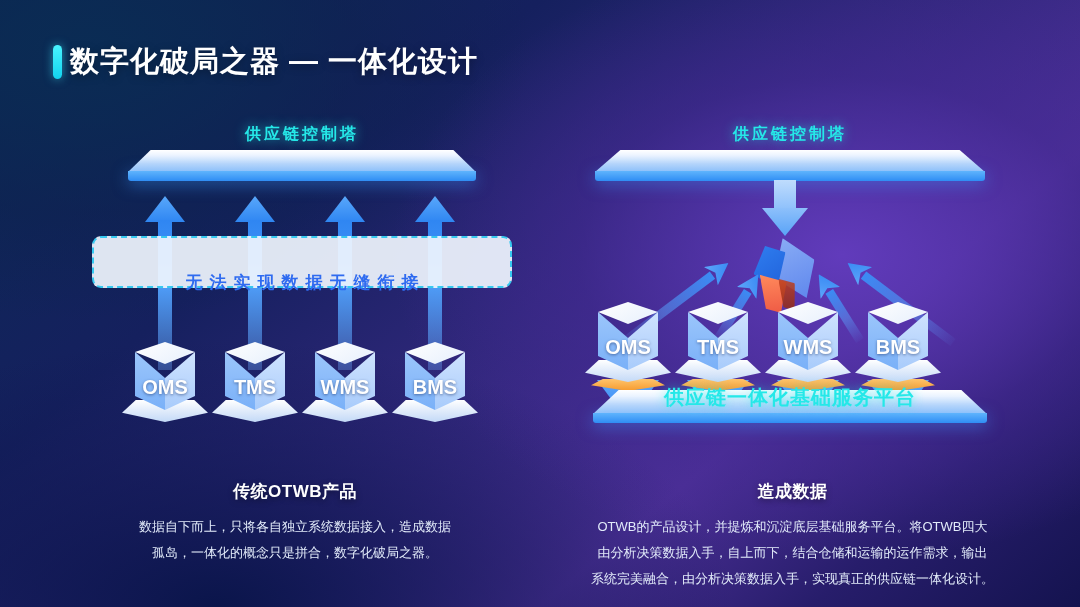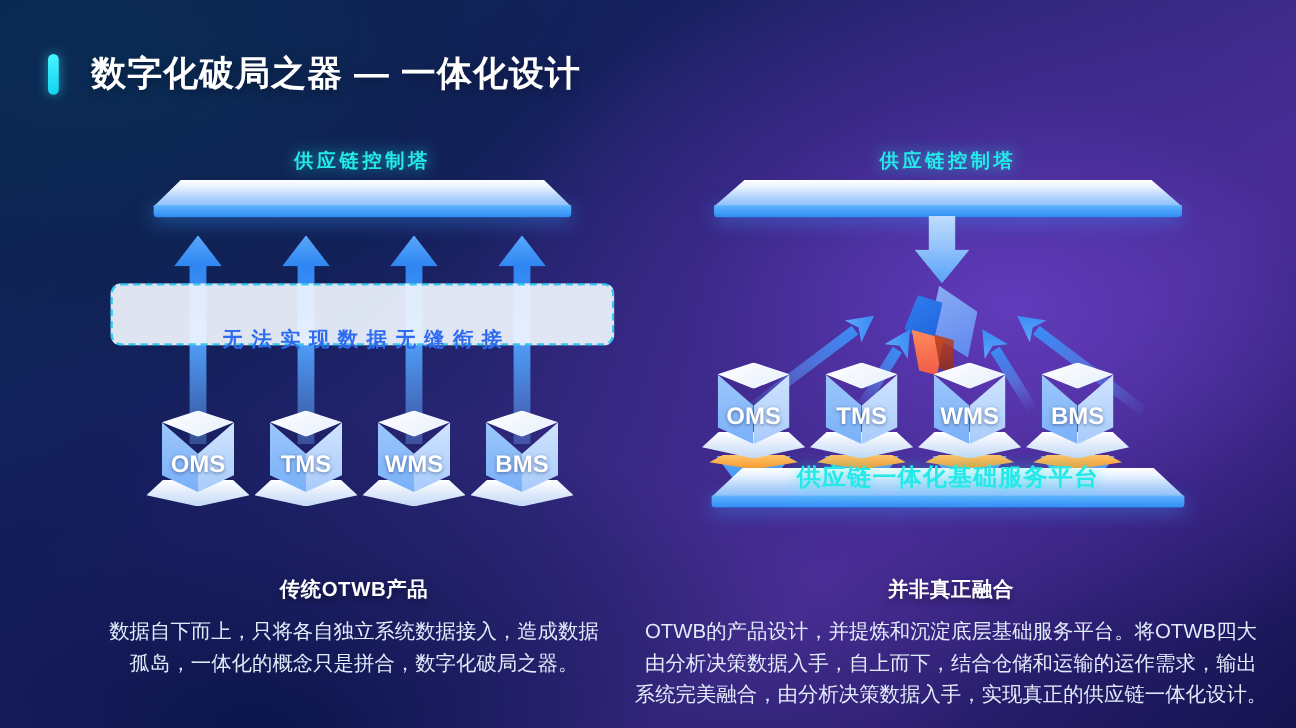--- a/index.html
+++ b/index.html
@@ -16,22 +16,22 @@
     background:
       radial-gradient(ellipse 58% 70% at 78% 42%, rgba(99,60,190,0.95) 0%, rgba(70,42,150,0.55) 42%, rgba(30,25,95,0) 72%),
       radial-gradient(ellipse 55% 60% at 8% 8%, rgba(10,44,84,0.95) 0%, rgba(12,34,76,0.45) 45%, rgba(12,26,70,0) 75%),
       radial-gradient(ellipse 60% 55% at 20% 100%, rgba(8,20,72,0.95) 0%, rgba(13,22,78,0.4) 50%, rgba(20,24,85,0) 80%),
       linear-gradient(140deg,#0b2a55 0%,#15205e 30%,#3a2a86 58%,#4b2f96 70%,#271d6b 85%,#14134f 100%);
     overflow:hidden;
   }
 
   
   #titlebar{
-    position:absolute; left:40px; top:42px;
-    display:flex; align-items:center; gap:27px;
+    position:absolute; left:53px; top:42px;
+    display:flex; align-items:center; gap:8px;
   }
   #title-accent{
     width:9px; height:34px; border-radius:5px;
     background:linear-gradient(180deg,#49f4ff,#12d3ef);
     box-shadow:0 0 10px rgba(60,230,255,.55);
   }
   #title-text{
     color:#ffffff; font-size:29px; font-weight:bold;
     letter-spacing:1px; white-space:nowrap;
     text-shadow:0 2px 8px rgba(0,0,0,.35);
@@ -181,21 +181,21 @@
   }
 
   
   .caption{ position:absolute; text-align:center; }
   #caption-left { left:60px;  top:452px; width:470px; }
   #caption-right{ left:520px; top:452px; width:545px; }
   .cap-title{
     color:#ffffff; font-size:17px; font-weight:bold; letter-spacing:.5px;
     margin-bottom:11px; text-shadow:0 2px 6px rgba(0,0,0,.4);margin-top:28px;
   }
-  .cap-body{ color:#e2ebfa; font-size:17px; line-height:26px; }
+  .cap-body{ color:#e2ebfa; font-size:13px; line-height:26px; }
 </style>
 </head>
 <body>
 
 <div id="stage">
 
   <div id="titlebar">
     <div id="title-accent"></div>
     <div id="title-text">数字化破局之器 — 一体化设计</div>
   </div>
@@ -356,19 +356,19 @@
     </div>
   </div>
 
   <div class="caption" id="caption-left">
     <div class="cap-title">传统OTWB产品</div>
     <div class="cap-body">数据自下而上，只将各自独立系统数据接入，造成数据</div>
     <div class="cap-body">孤岛，一体化的概念只是拼合，数字化破局之器。</div>
   </div>
 
   <div class="caption" id="caption-right">
-    <div class="cap-title">并非真正融合</div>
+    <div class="cap-title">造成数据</div>
     <div class="cap-body">OTWB的产品设计，并提炼和沉淀底层基础服务平台。将OTWB四大</div>
     <div class="cap-body">由分析决策数据入手，自上而下，结合仓储和运输的运作需求，输出</div>
     <div class="cap-body">系统完美融合，由分析决策数据入手，实现真正的供应链一体化设计。</div>
   </div>
 
 </div>
 
 </body></html>

